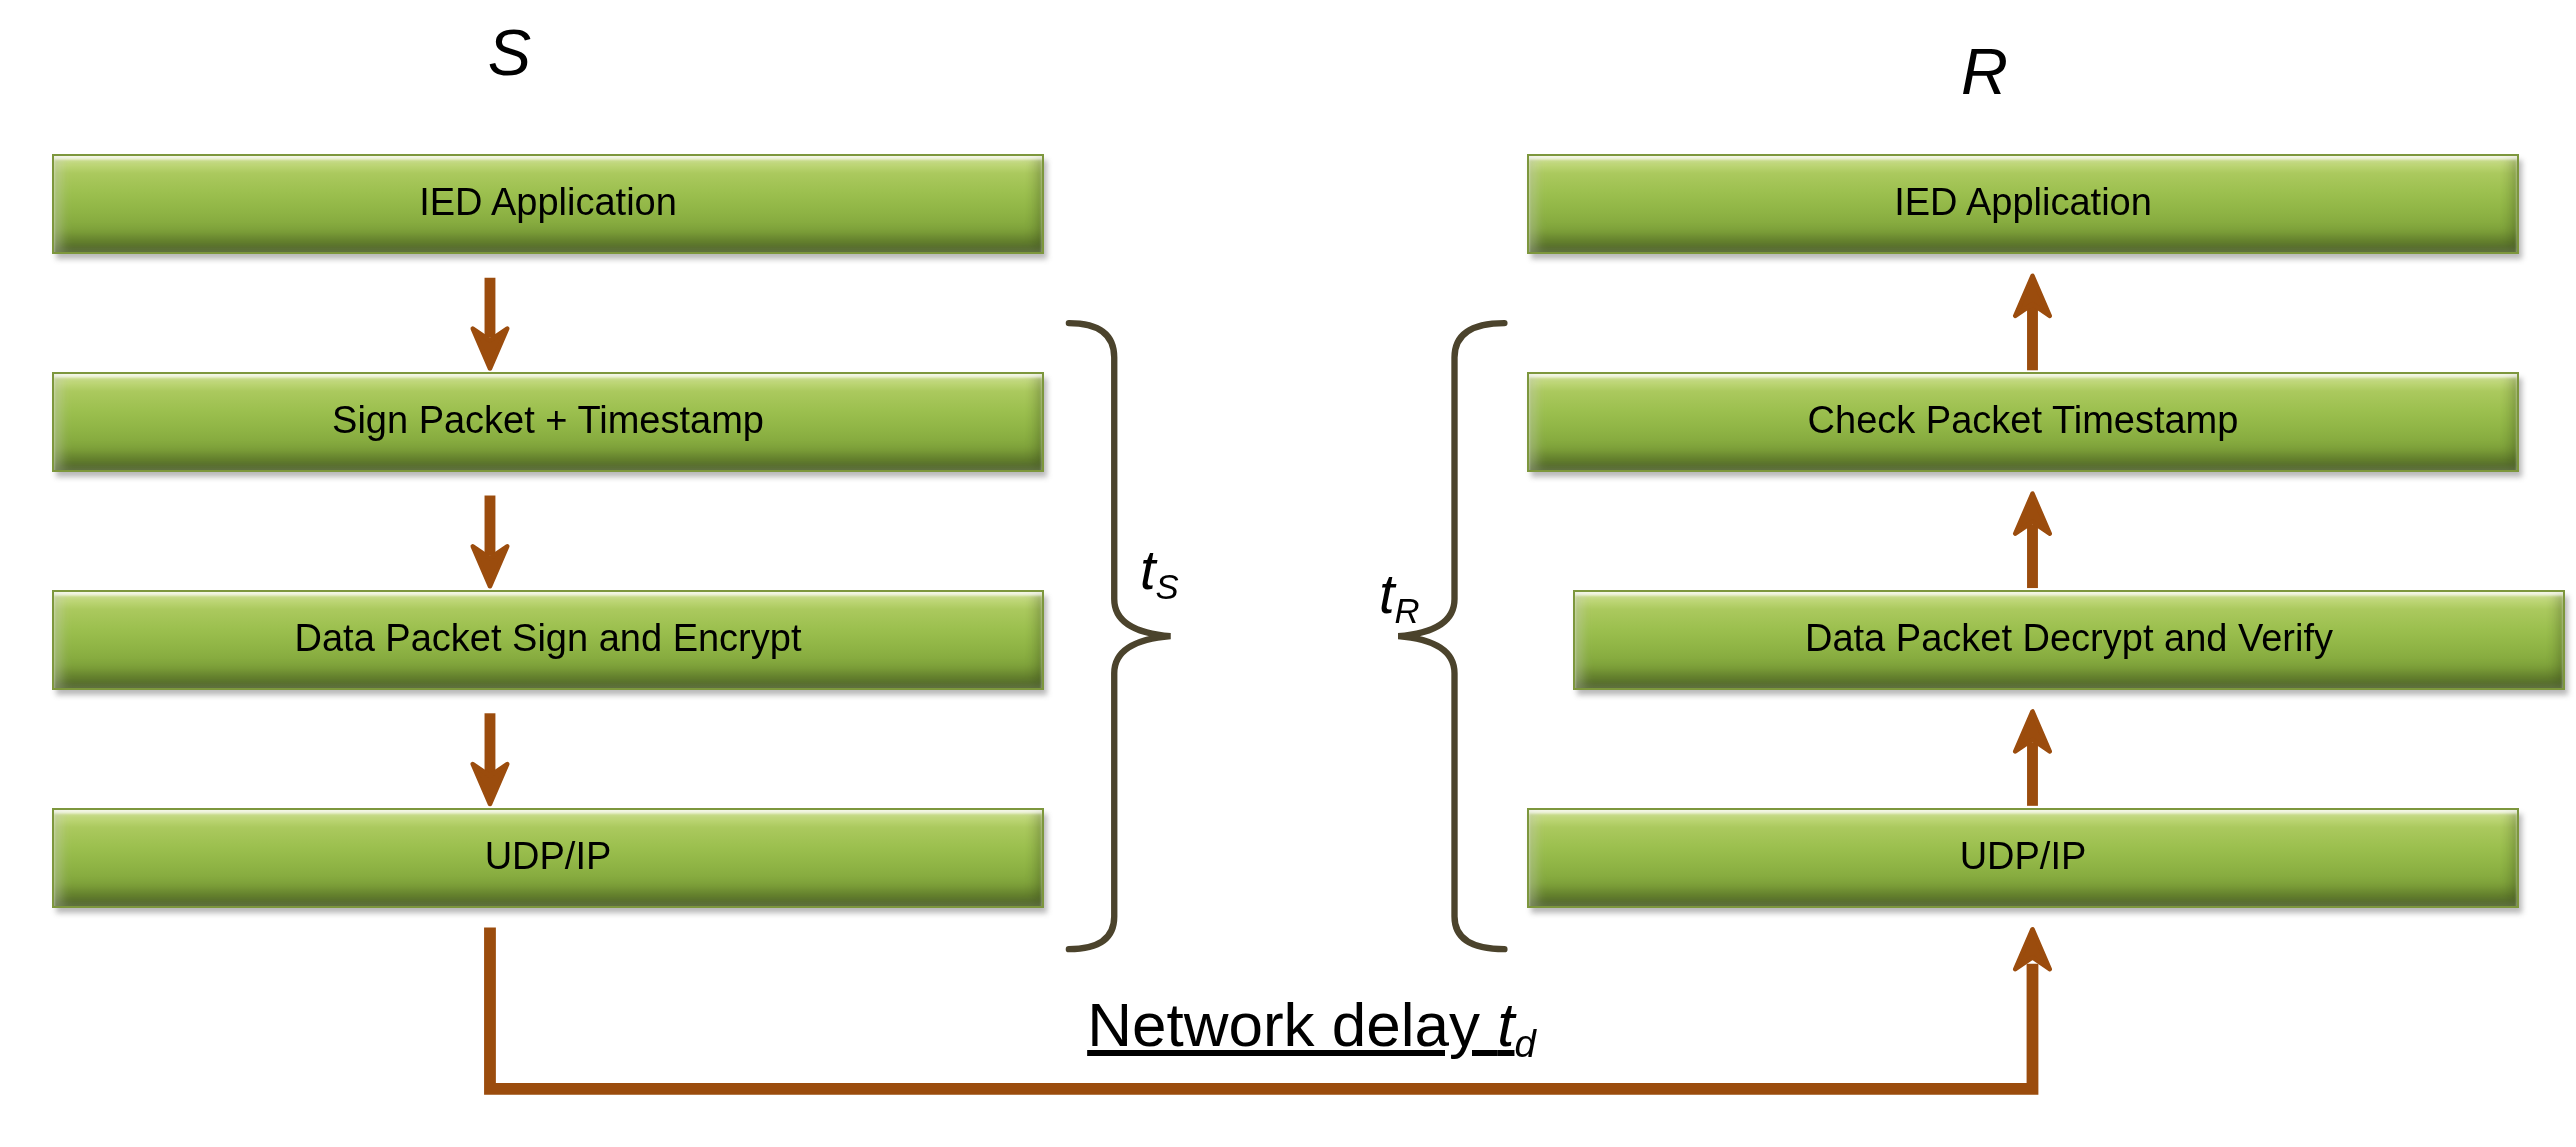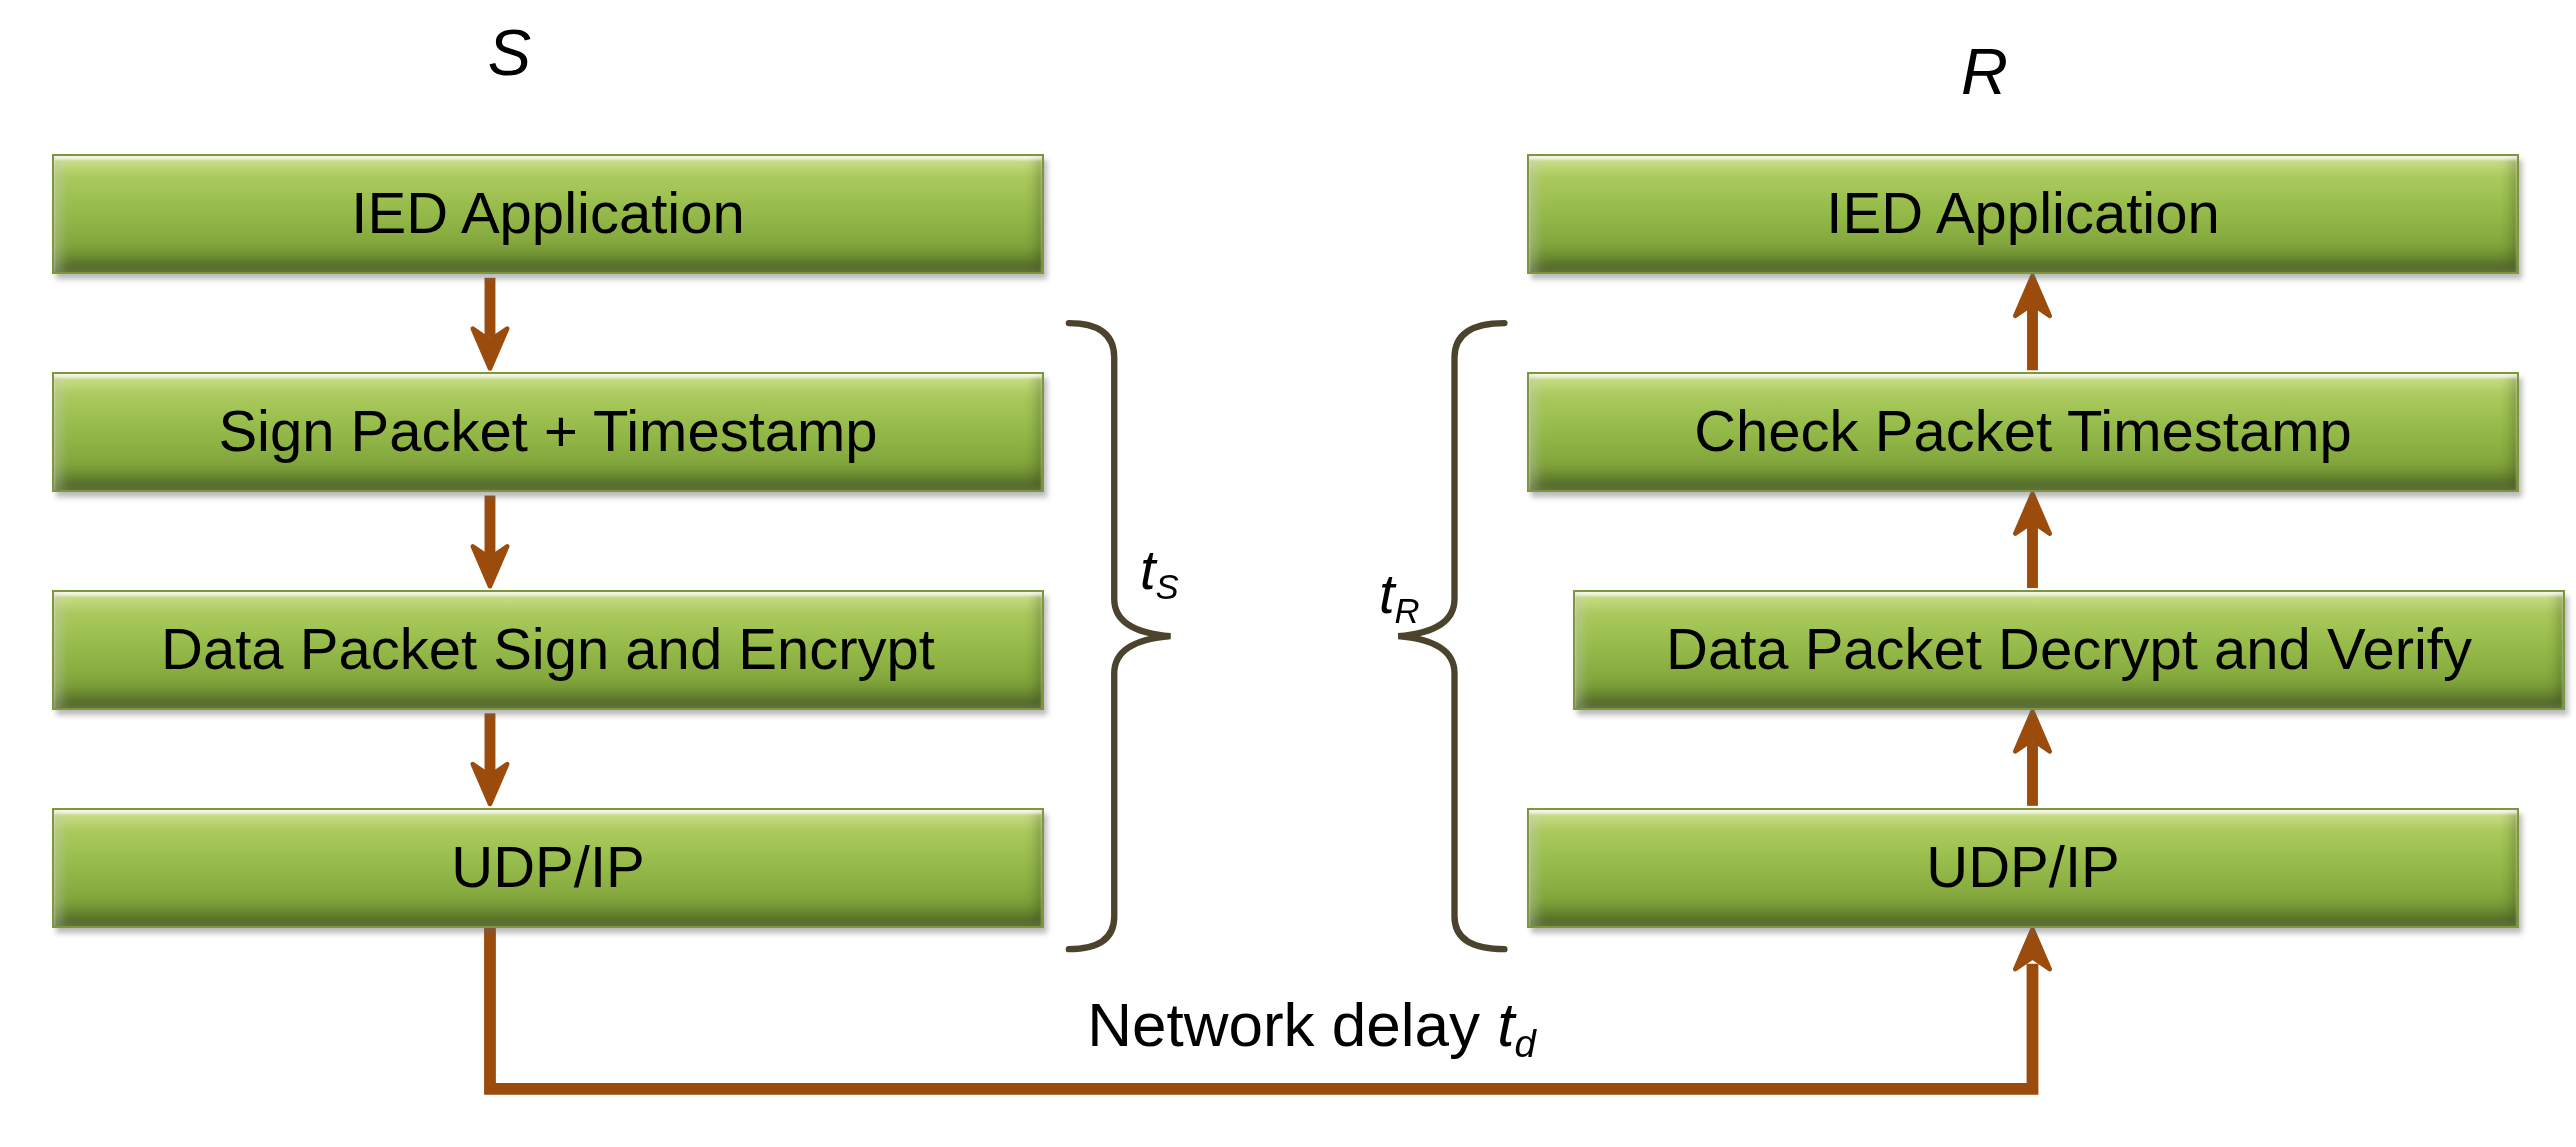--- a/index.html
+++ b/index.html
@@ -8,40 +8,40 @@
     width:2576px;height:1148px;
     background:var(--background,#fff);
     font-family:"Liberation Sans",sans-serif;
     color:var(--text,#000);
     overflow:hidden;
   }
   svg.layer{position:absolute;left:0;top:0;width:2576px;height:1148px;}
 
   .box{
     position:absolute;
-    width:992px;height:120px;
+    width:992px;height:100px;
     box-sizing:border-box;
     border:2.7px solid var(--box-border,#7d973d);
     background:linear-gradient(180deg,
       #e9f1bc 0%,
       #c6dc81 5%,
       #abc95e 18%,
       #9cc04f 38%,
       #8fb445 58%,
       #82a63c 76%,
       #739434 90%,
       #5e7a2b 100%);
     box-shadow:
       inset 0 3.6px 2.7px rgba(255,255,255,.65),
       inset 7.3px 0 11px rgba(255,255,255,.30),
       inset -7.3px 0 11px rgba(0,0,0,.10),
       inset 0 -12.7px 16.3px rgba(0,0,0,.24),
       3.6px 6.4px 5.4px rgba(100,100,100,.45);
     display:flex;align-items:center;justify-content:center;
-    font-size:58px;
+    font-size:38px;
     letter-spacing:0px;
   }
   .box .lbl{transform:translateY(-1.8px);}
 
   .col-label{
     position:absolute;width:181px;text-align:center;
     font-size:65px;font-style:italic;
   }
   .time-label{
     position:absolute;
@@ -52,20 +52,21 @@
     font-size:0.62em;
     font-style:italic;
     vertical-align:-0.28em;
   }
   .delay-label{
     position:absolute;
     left:944px;top:989px;width:735px;
     text-align:center;
     font-size:62px;
     white-space:nowrap;
+    text-decoration:underline;
   }
   .delay-label .var{font-style:italic;}
 
   .arrow-stem{stroke:var(--arrow,#9b4c0d);stroke-width:12;fill:none;}
   .arrow-head{fill:var(--arrow,#9b4c0d);stroke:var(--arrow,#9b4c0d);stroke-width:5;stroke-linejoin:round;}
   .connector{stroke:var(--arrow,#9b4c0d);stroke-width:13;fill:none;}
   .brace{stroke:var(--brace,#4b432c);stroke-width:7;fill:none;stroke-linecap:round;}
 </style>
 </head>
 <body>

